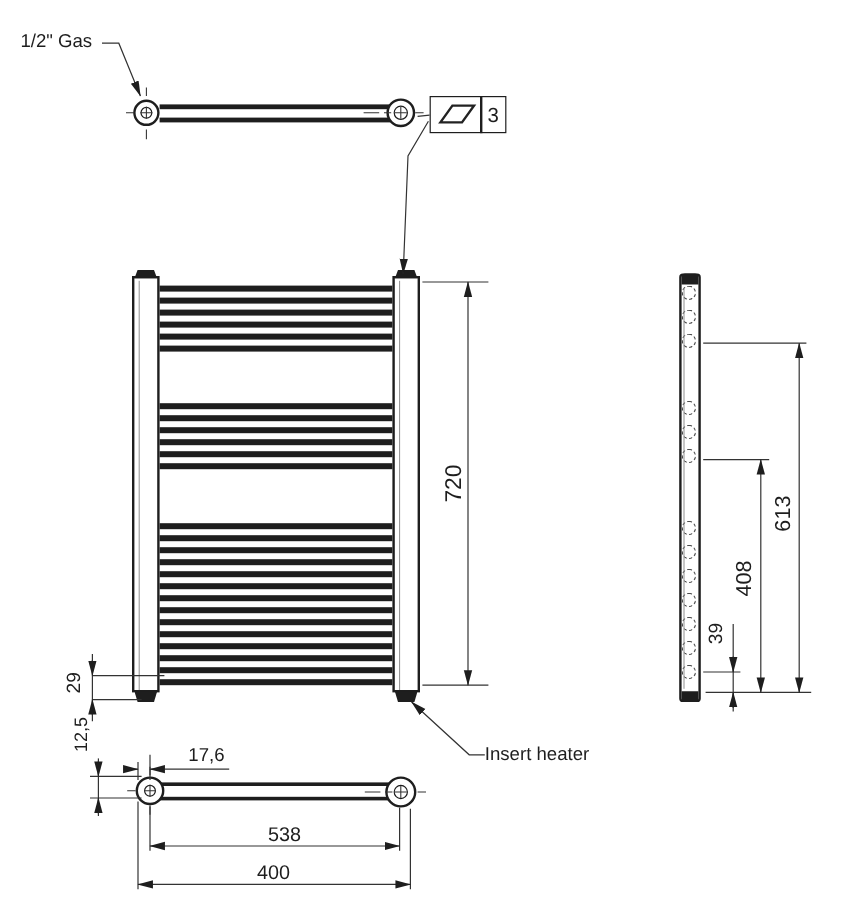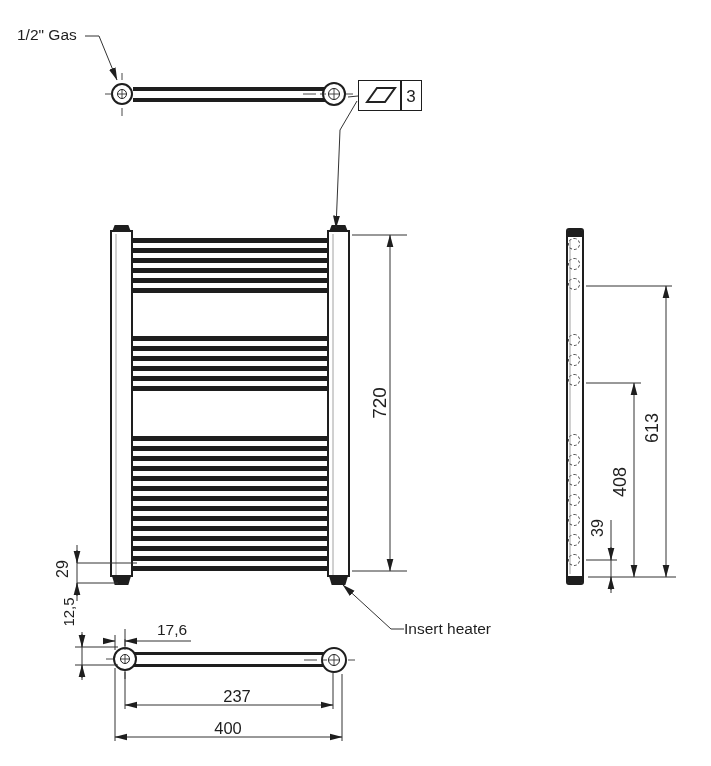--- a/index.html
+++ b/index.html
@@ -176,15 +176,15 @@
   <div class="label" style="left:17px;top:27px;">1/2" Gas</div>
   <div class="label" style="left:404px;top:621px;">Insert heater</div>
 
   <div class="dimtext rot" style="left:379px;top:403px;font-size:19px;">720</div>
   <div class="dimtext rot" style="left:63px;top:569px;">29</div>
   <div class="dimtext rot" style="left:652px;top:428px;font-size:18px;">613</div>
   <div class="dimtext rot" style="left:620px;top:482px;font-size:18px;">408</div>
   <div class="dimtext rot" style="left:598px;top:528px;">39</div>
   <div class="dimtext rot" style="left:68px;top:612px;font-size:15px;">12,5</div>
   <div class="dimtext" style="left:172px;top:630px;font-size:15.5px;text-align:center;">17,6</div>
-  <div class="dimtext" style="left:237px;top:696px;font-size:16.5px;">237</div>
+  <div class="dimtext" style="left:237px;top:696px;font-size:16.5px;">538</div>
   <div class="dimtext" style="left:228px;top:728px;font-size:16.5px;">400</div>
 </div>
 
 </body></html>

